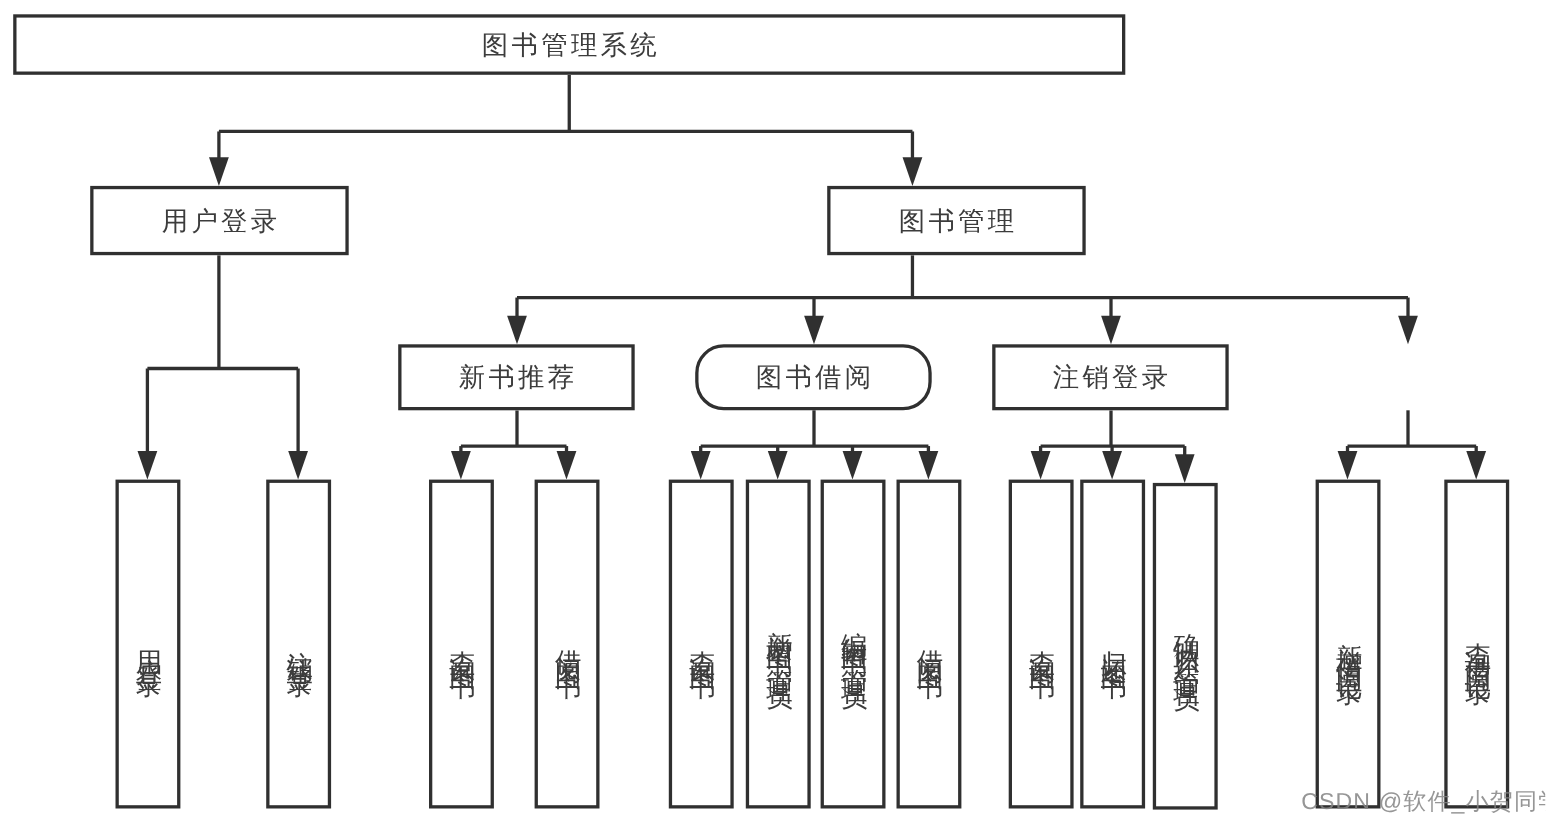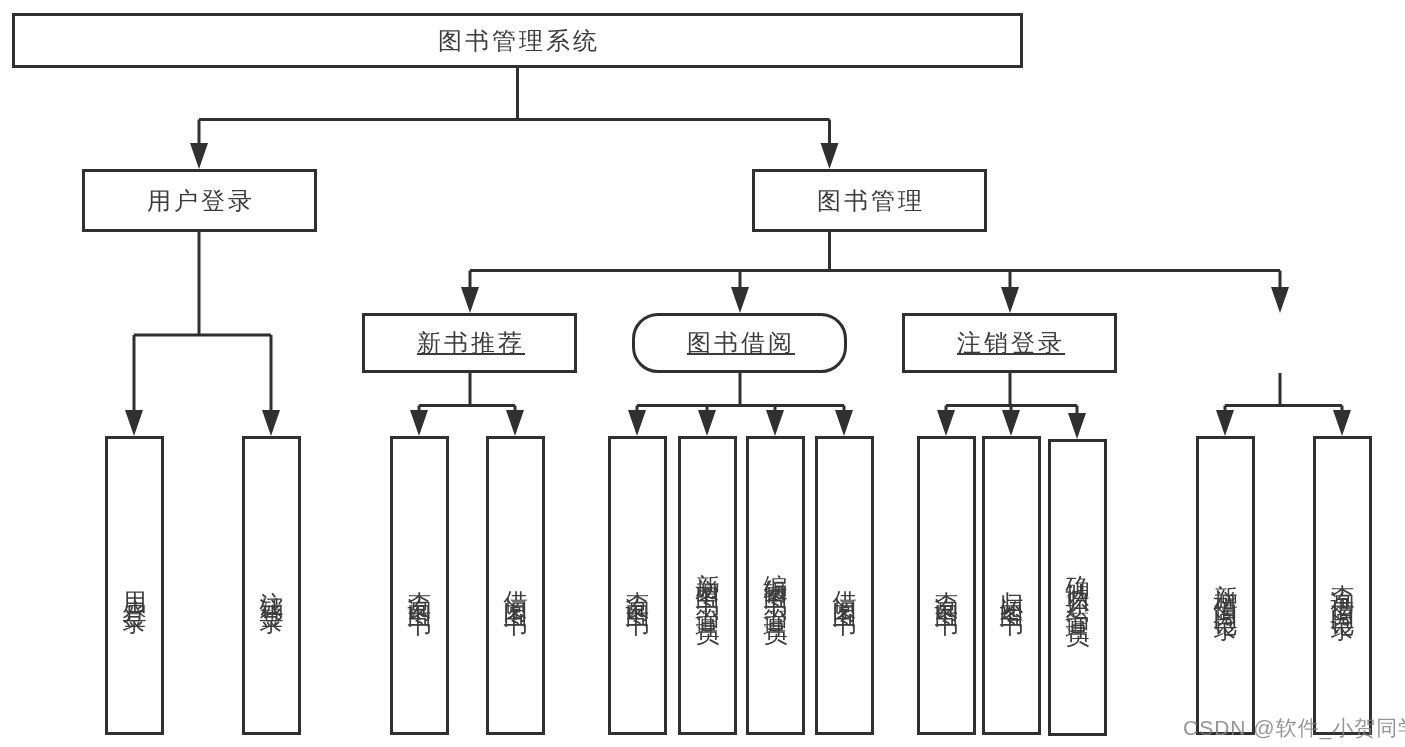--- a/index.html
+++ b/index.html
@@ -42,21 +42,21 @@
     text-orientation: mixed;
     font-size: 24px;
     letter-spacing: 7px;
     line-height: 1;
     white-space: nowrap;
     color: #3c3c3c;
   }
   
   .root-box   { left: 12px;  top: 13px;  width: 1011px; height: 55px; }
   .l2-box     { top: 169px; width: 235px; height: 63px; }
-  .l3-box     { top: 313px; width: 215px; height: 60px; text-decoration: underline; }
+  .l3-box     { top: 313px; width: 215px; height: 60px; }
   .leaf       { top: 436px; width: 59px;  height: 299px; }
   #node-user-login      { left: 82px; }
   #node-book-management { left: 712px; margin-left: 40px; }
   #node-new-book-rec    { left: 362px; }
   #node-book-borrow     { left: 632px; border-radius: 26px; }
   #node-current-borrow  { left: 902px; }
   #node-borrow-records  { left: 1172px; }
   #leaf-user-login   { left: 105px; }
   #leaf-logout       { left: 242px; }
   #leaf-nbr-search   { left: 390px; }

